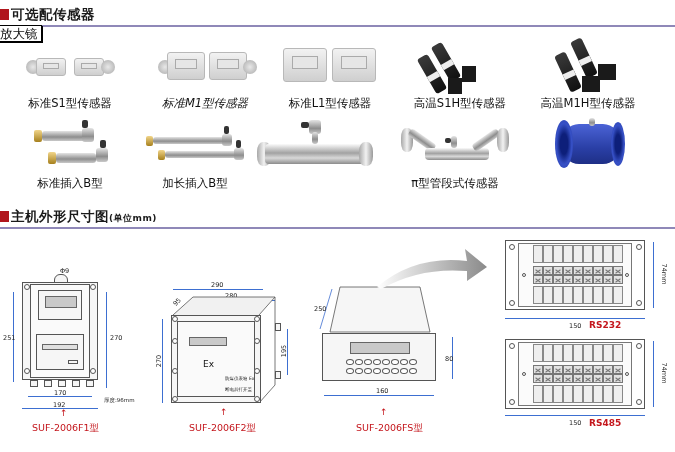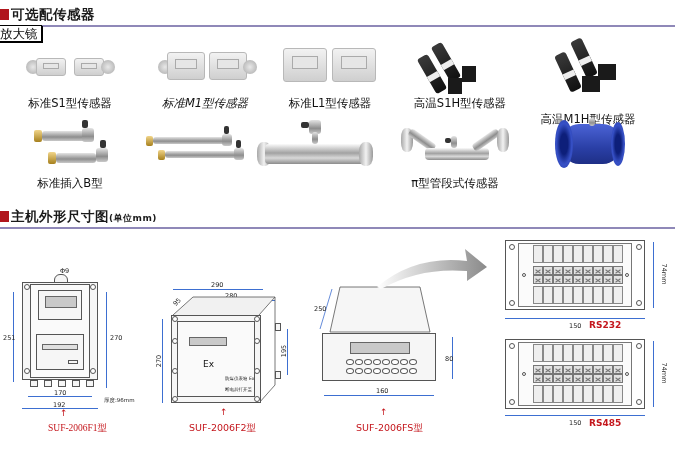--- a/index.html
+++ b/index.html
@@ -122,21 +122,21 @@
   <div class="pic" style="width:100px;height:60px;">
     <div class="probe" style="left:40px;top:4px;width:12px;height:40px;transform:rotate(-25deg);">
         <div class="tag" style="left:0;top:50%;width:100%;height:6px;"></div>
       </div>
     <div class="foot" style="left:60px;top:30px;width:18px;height:16px;"></div>
     <div class="probe" style="left:24px;top:18px;width:12px;height:40px;transform:rotate(-25deg);">
         <div class="tag" style="left:0;top:50%;width:100%;height:6px;"></div>
       </div>
     <div class="foot" style="left:44px;top:42px;width:18px;height:16px;"></div>
   </div>
-  <div class="label" style="top:78px;">高温M1H型传感器</div>
+  <div class="label" style="top:62px;">高温M1H型传感器</div>
 </div>
 
 <div class="product" style="left:20px; top:118px; width:100px; height:72px;">
   <div class="pic" style="width:100px;height:50px;">
     <div class="brass" style="left:14px;top:12px;width:8px;height:12px;"></div>
     <div class="rod" style="left:22px;top:13px;width:44px;height:10px;"></div>
     <div class="rod" style="left:62px;top:10px;width:12px;height:14px;"></div>
     <div class="knob" style="left:62px;top:2px;width:6px;height:8px;"></div>
     <div class="brass" style="left:28px;top:34px;width:8px;height:12px;"></div>
     <div class="rod" style="left:36px;top:35px;width:40px;height:10px;"></div>
@@ -150,20 +150,21 @@
   <div class="pic" style="width:110px;height:50px;">
     <div class="brass" style="left:6px;top:18px;width:7px;height:10px;"></div>
     <div class="rod" style="left:13px;top:19px;width:72px;height:7px;"></div>
     <div class="rod" style="left:82px;top:16px;width:10px;height:12px;"></div>
     <div class="knob" style="left:84px;top:8px;width:5px;height:8px;"></div>
     <div class="brass" style="left:18px;top:32px;width:7px;height:10px;"></div>
     <div class="rod" style="left:25px;top:33px;width:72px;height:7px;"></div>
     <div class="rod" style="left:94px;top:30px;width:10px;height:12px;"></div>
     <div class="knob" style="left:96px;top:22px;width:5px;height:8px;"></div>
   </div>
+  <div class="label" style="top:58px;">加长插入B型</div>
 </div>
 
 <div class="product" style="left:255px; top:118px; width:120px; height:72px;">
   <div class="pic" style="width:120px;height:50px;">
     <div class="rod" style="left:54px;top:2px;width:12px;height:14px;"></div>
     <div class="knob" style="left:46px;top:4px;width:8px;height:6px;"></div>
     <div class="rod" style="left:57px;top:14px;width:6px;height:12px;"></div>
     <div class="flange" style="left:2px;top:24px;width:14px;height:24px;"></div>
     <div class="pipe" style="left:10px;top:26px;width:100px;height:20px;"></div>
     <div class="flange" style="left:104px;top:24px;width:14px;height:24px;"></div>
@@ -220,21 +221,21 @@
   <div class="dline" style="left:13px;top:30px;width:1px;height:90px;"></div>
   <div class="dim" style="left:3px;top:72px;">251</div>
   <div class="dline" style="left:106px;top:30px;width:1px;height:96px;"></div>
   <div class="dim" style="left:110px;top:72px;">270</div>
   <div class="dline" style="left:28px;top:134px;width:64px;height:1px;"></div>
   <div class="dim" style="left:54px;top:127px;">170</div>
   <div class="dline" style="left:22px;top:146px;width:76px;height:1px;"></div>
   <div class="dim" style="left:53px;top:139px;">192</div>
   <div class="dim" style="left:104px;top:135px;font-size:5.5px;">厚度:96mm</div>
   <div class="arrowup" style="left:60px;top:146px;">↑</div>
-  <div class="model" style="left:48px;top:160px;font-family:Liberation Serif, serif;">SUF-2006F1型</div>
+  <div class="model" style="left:32px;top:160px;">SUF-2006F1型</div>
 </div>
 
 <div class="drawing" style="left:145px; top:275px; width:150px; height:165px;">
   <div class="dline" style="left:28px;top:14px;width:90px;height:1px;"></div>
   <div class="dim" style="left:66px;top:6px;">290</div>
   <div class="dline" style="left:46px;top:25px;width:84px;height:1px;"></div>
   <div class="dim" style="left:80px;top:17px;">280</div>
   <div class="dim" style="left:28px;top:23px;transform:rotate(-45deg);">95</div>
   <svg style="position:absolute;left:0;top:0;" width="150" height="130">
     <polyline points="28,40 48,22 130,22 114,40" fill="#f1f1f1" stroke="#555" stroke-width="0.8"></polyline>

